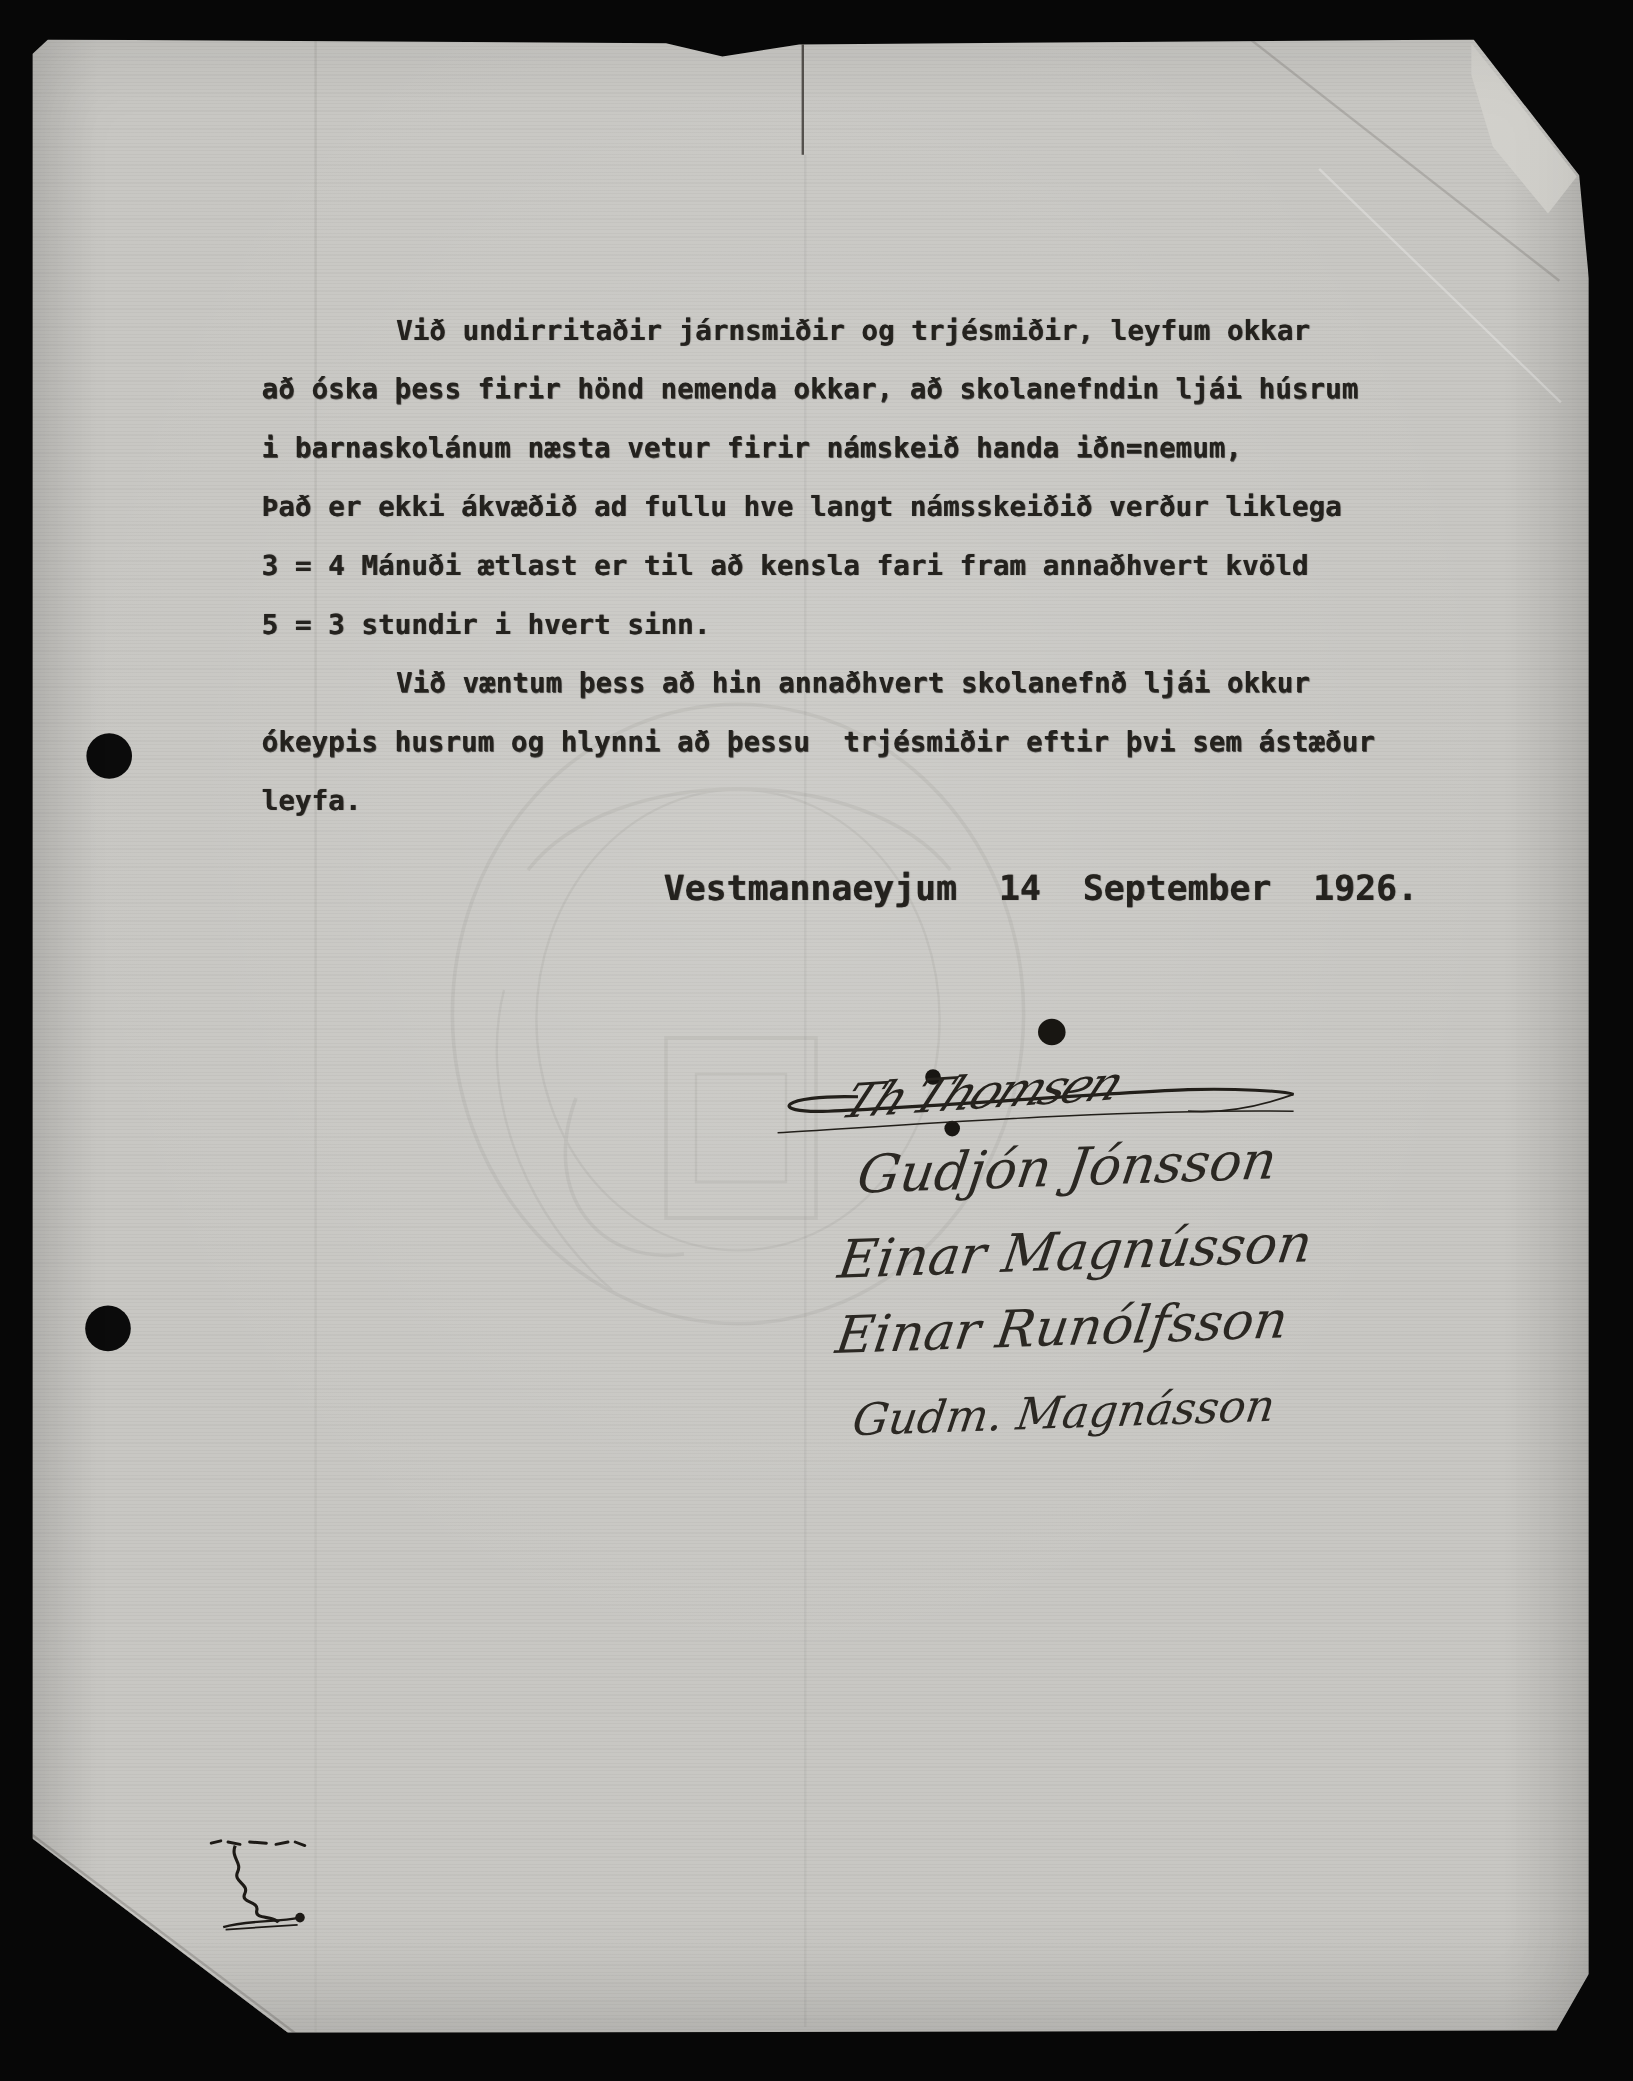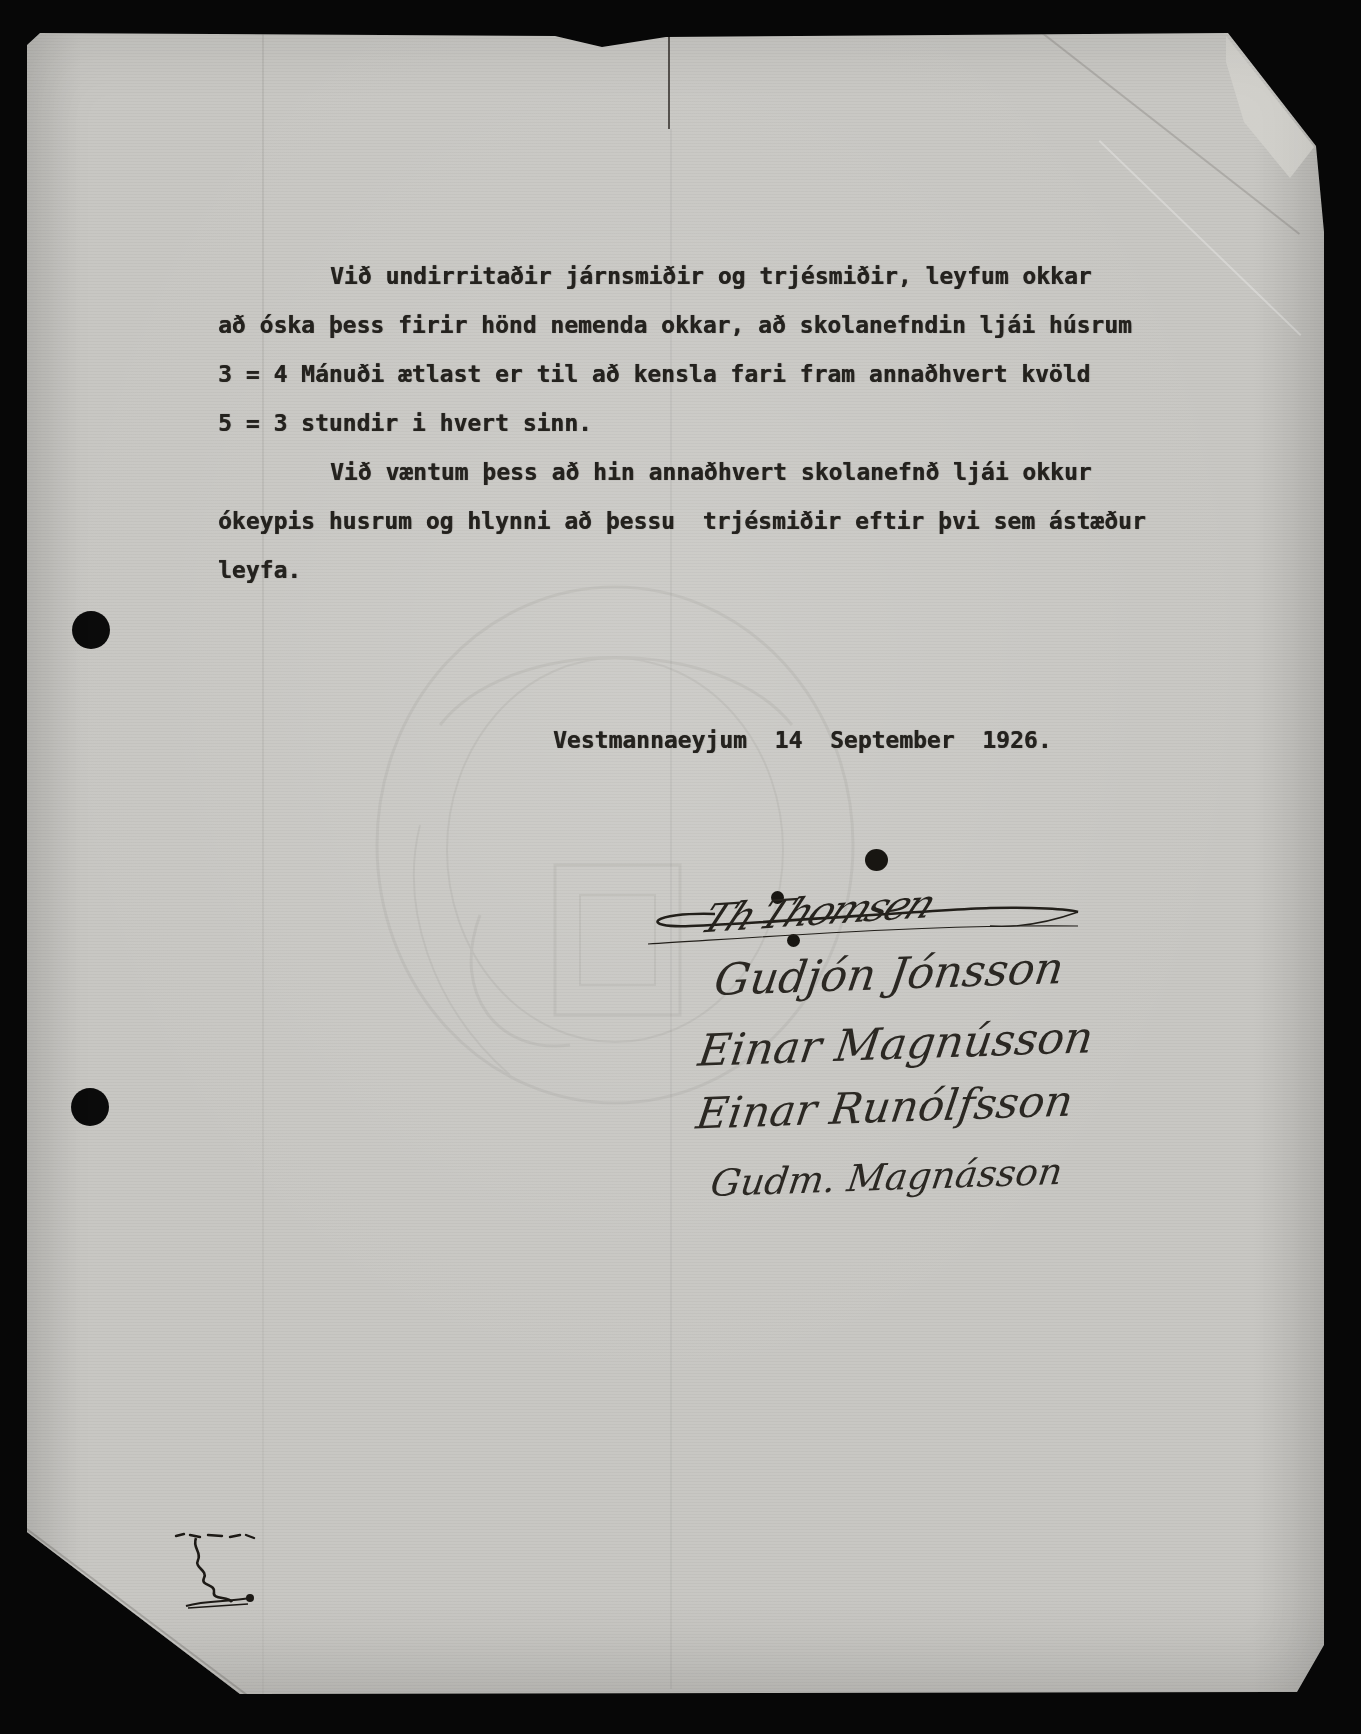--- a/index.html
+++ b/index.html
@@ -31,21 +31,21 @@
              transform:rotate(38deg);transform-origin:left top;}
   .crease-d2{left:1100px;top:140px;width:280px;height:2px;background:rgba(255,255,255,0.28);
              transform:rotate(44deg);transform-origin:left top;}
   .crease-bl{left:27px;top:1528px;width:276px;height:2px;background:rgba(70,68,62,0.25);
              transform:rotate(37deg);transform-origin:left top;}
   .hole{position:absolute;border-radius:50%;background:#0b0b0b;}
   .typed{position:absolute;left:218px;top:252px;color:#24221e;font-size:23px;line-height:49px;
          font-weight:bold;letter-spacing:0;text-shadow:0.5px 0.4px 0.7px rgba(28,25,22,0.8);}
   .typedline{white-space:pre;height:49px;}
   .indent{padding-left:112px;}
-  .dateline{position:absolute;left:553px;top:722px;color:#24221e;font-size:23px;line-height:36px;
+  .dateline{position:absolute;left:553px;top:722px;color:#24221e;font-size:29px;line-height:36px;
             font-weight:bold;white-space:pre;text-shadow:0.5px 0.4px 0.7px rgba(28,25,22,0.8);}
   .sig{position:absolute;font-family:"DejaVu Serif",serif;font-style:italic;color:#2b2823;
        white-space:pre;transform:skewX(-10deg) rotate(-2deg);}
   .sig1wrap{position:absolute;left:630px;top:882px;width:450px;height:80px;}
   .sig1name{position:absolute;left:78px;top:6px;font-family:"DejaVu Serif",serif;font-style:italic;
             font-size:40px;color:#26231e;transform:skewX(-28deg) rotate(-4deg);letter-spacing:-3px;
             white-space:pre;}
   .sig2{left:716px;top:948px;font-size:44px;}
   .sig3{left:700px;top:1018px;font-size:44px;}
   .sig4{left:698px;top:1082px;font-size:43px;}
@@ -82,20 +82,22 @@
       <path d="M120,340 C90,420 140,480 210,470" fill="none" stroke="#55534d" stroke-width="3"></path>
       <path d="M60,250 C40,330 70,430 150,500" fill="none" stroke="#55534d" stroke-width="2"></path>
     </svg>
 
     <div class="hole" style="left:72px;top:611px;width:38px;height:38px;"></div>
     <div class="hole" style="left:71px;top:1088px;width:38px;height:38px;"></div>
 
     <div class="typed">
       <div class="typedline indent">Við undirritaðir járnsmiðir og trjésmiðir, leyfum okkar</div>
       <div class="typedline">að óska þess firir hönd nemenda okkar, að skolanefndin ljái húsrum</div>
+      <div class="typedline">i barnaskolánum næsta vetur firir námskeið handa iðn=nemum,</div>
+      <div class="typedline">Það er ekki ákvæðið ad fullu hve langt námsskeiðið verður liklega</div>
       <div class="typedline">3 = 4 Mánuði ætlast er til að kensla fari fram annaðhvert kvöld</div>
       <div class="typedline">5 = 3 stundir i hvert sinn.</div>
       <div class="typedline indent">Við væntum þess að hin annaðhvert skolanefnð ljái okkur</div>
       <div class="typedline">ókeypis husrum og hlynni að þessu  trjésmiðir eftir þvi sem ástæður</div>
       <div class="typedline">leyfa.</div>
     </div>
 
     <div class="dateline">Vestmannaeyjum  14  September  1926.</div>
 
     <div class="blot" style="left:865px;top:849px;width:23px;height:22px;"></div>

